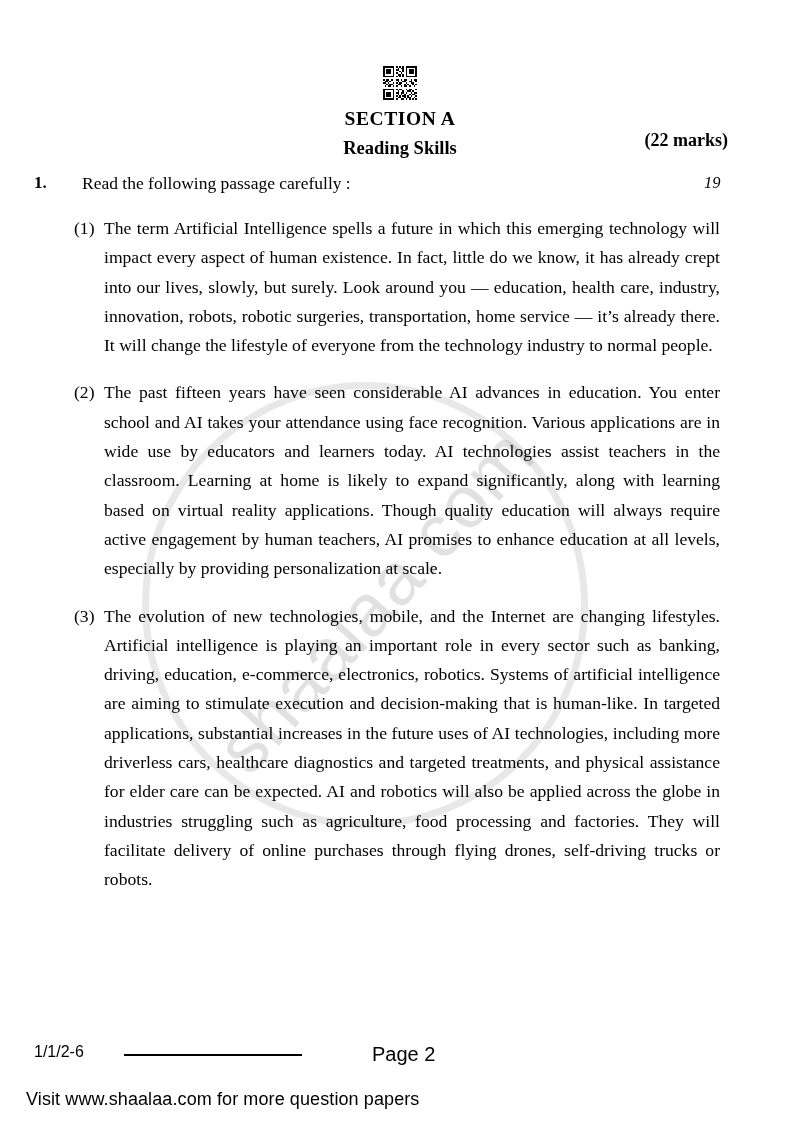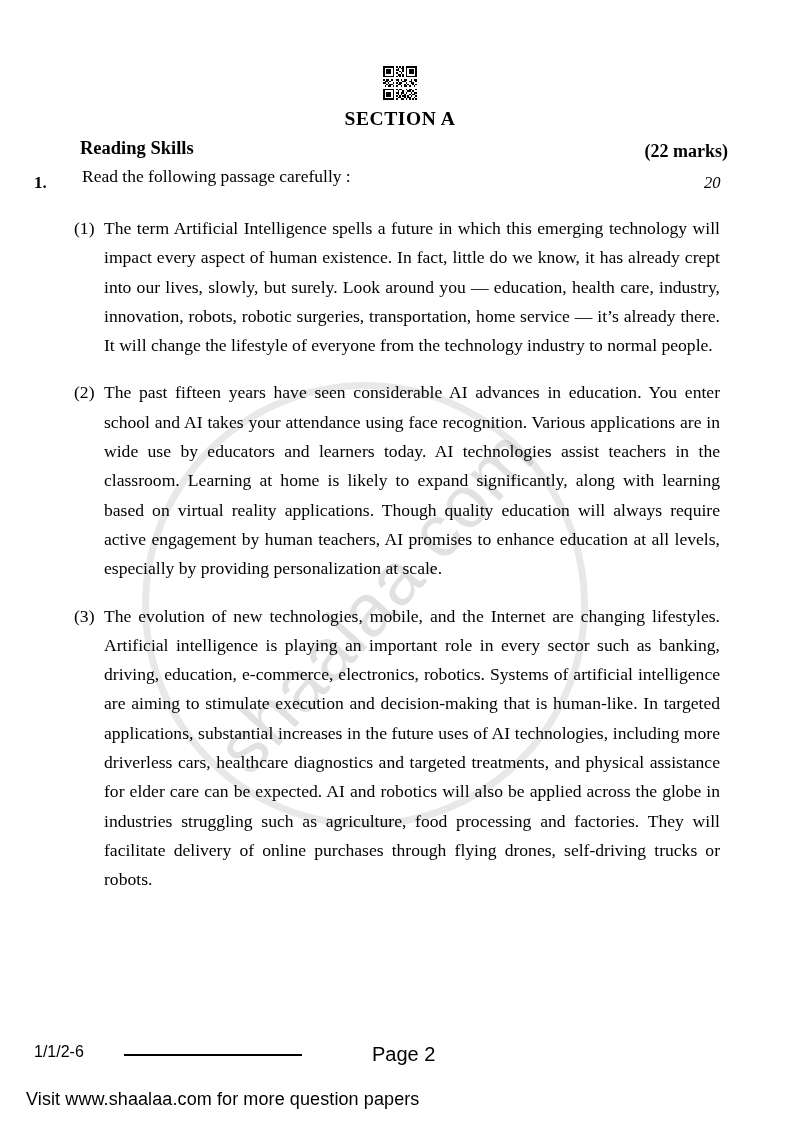--- a/index.html
+++ b/index.html
@@ -85,44 +85,44 @@
     text-align: center;
     font-size: 19.5px;
     font-weight: bold;
     letter-spacing: 0.6px;
   }
   .sub-heading {
     position: absolute;
     left: 80px;
     top: 138px;
     width: 640px;
-    text-align: left;
+    text-align: center;
     font-size: 18.5px;
     font-weight: bold;
   }
   .marks {
     position: absolute;
     right: 72px;
-    top: 141px;
+    top: 130px;
     font-size: 18px;
     font-weight: bold;
     white-space: nowrap;
   }
 
   .q-number {
     position: absolute;
     left: 34px;
     top: 173px;
     font-size: 17px;
     font-weight: bold;
   }
   .q-text {
     position: absolute;
     left: 82px;
-    top: 166px;
+    top: 173px;
     font-size: 17.5px;
   }
   .q-marks {
     position: absolute;
     left: 704px;
     top: 173px;
     font-size: 16.5px;
     font-style: italic;
   }
 
@@ -303,21 +303,21 @@
           <rect x="20" y="20" width="1" height="1"></rect>
       </g>
     </svg>
 
     <div class="section-heading">SECTION A</div>
     <div class="sub-heading">Reading Skills</div>
     <div class="marks">(22 marks)</div>
 
     <div class="q-number">1.</div>
     <div class="q-text">Read the following passage carefully :</div>
-    <div class="q-marks">20</div>
+    <div class="q-marks">19</div>
 
     <div class="passage">
       <div class="para">
         <span class="para-marker">(1)</span>
         <span>The term Artificial Intelligence spells a future in which this emerging technology will impact every aspect of human existence. In fact, little do we know, it has already crept into our lives, slowly, but surely. Look around you — education, health care, industry, innovation, robots, robotic surgeries, transportation, home service — it’s already there. It will change the lifestyle of everyone from the technology industry to normal people.</span>
       </div>
       <div class="para">
         <span class="para-marker">(2)</span>
         <span>The past fifteen years have seen considerable AI advances in education. You enter school and AI takes your attendance using face recognition. Various applications are in wide use by educators and learners today. AI technologies assist teachers in the classroom. Learning at home is likely to expand significantly, along with learning based on virtual reality applications. Though quality education will always require active engagement by human teachers, AI promises to enhance education at all levels, especially by providing personalization at scale.</span>
       </div>

